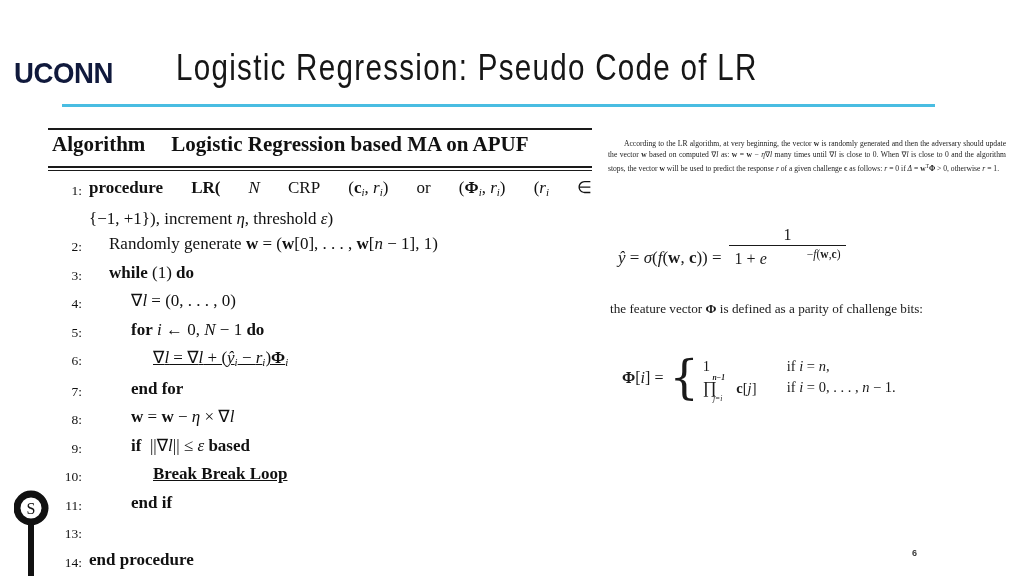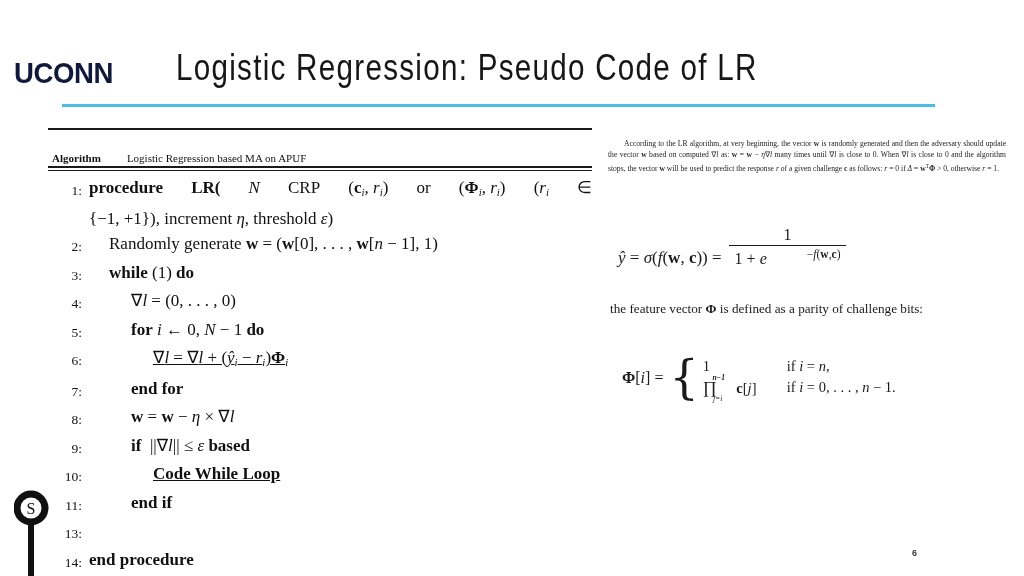--- a/index.html
+++ b/index.html
@@ -31,25 +31,25 @@
   
   .algo{
     position:absolute;left:48px;top:128px;width:544px;
     color:#111;
   }
   .rule-top{height:2px;background:#1a1a1a;}
   .rule-dbl{height:1px;background:#1a1a1a;margin-top:2px;}
   .rule-dbl2{height:2px;background:#1a1a1a;}
 
   .algo-head{
-    display:flex;align-items:flex-end;
-    padding:2px 0 2px 4px;font-size:11px;
+    display:flex;align-items:flex-start;
+    padding:2px 0 9px 4px;font-size:21px;
   }
   .algo-head .kw{font-weight:bold;margin-right:26px;}
-  .algo-head .nm{font-weight:normal;margin-top:20px;}
+  .algo-head .nm{font-weight:bold;}
 
   .algo-body{padding:4px 0 3px 0;}
   .ln{
     display:flex;align-items:flex-start;
     font-size:17px;line-height:25.5px;min-height:25px;
   }
   .ln .num{
     width:34px;text-align:right;flex:0 0 34px;
     font-size:13.5px;padding-top:3px;padding-right:5px;
   }
@@ -205,21 +205,21 @@
 
       <div class="ln">
         <span class="num">9:</span>
         <span class="code i2">
           <span class="b">if</span> &nbsp;||∇<span class="it">l</span>|| ≤ <span class="it">ε</span> <span class="b">based</span>
         </span>
       </div>
 
       <div class="ln">
         <span class="num">10:</span>
-        <span class="code i3 b">Code While Loop</span>
+        <span class="code i3 b">Break Break Loop</span>
       </div>
 
       <div class="ln">
         <span class="num">11:</span>
         <span class="code i2 b">end if</span>
       </div>
 
 
       <div class="ln">
         <span class="num">13:</span>

